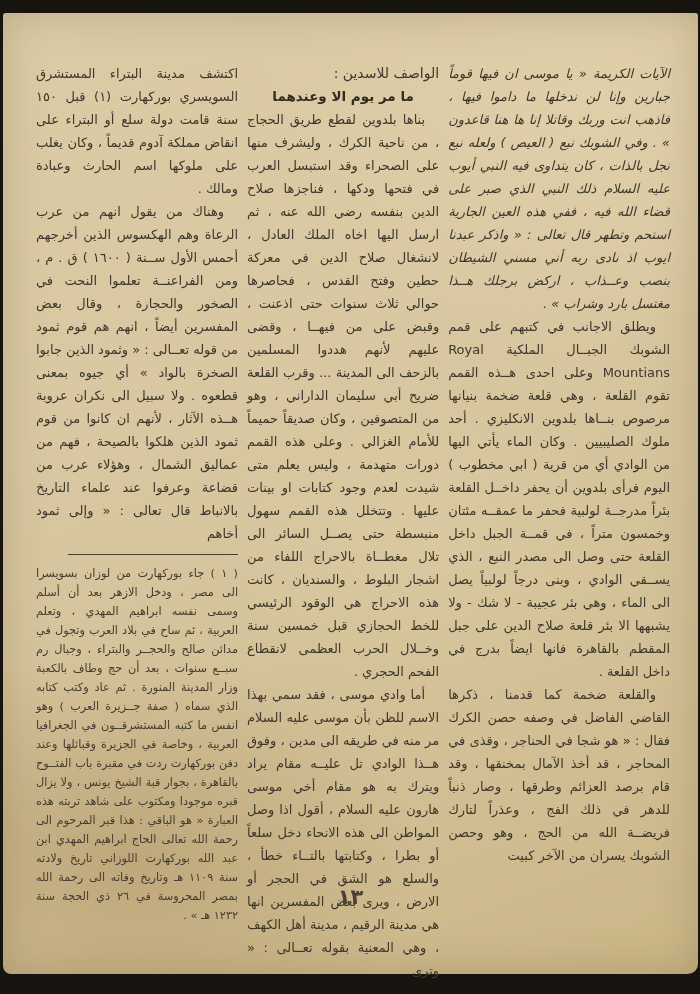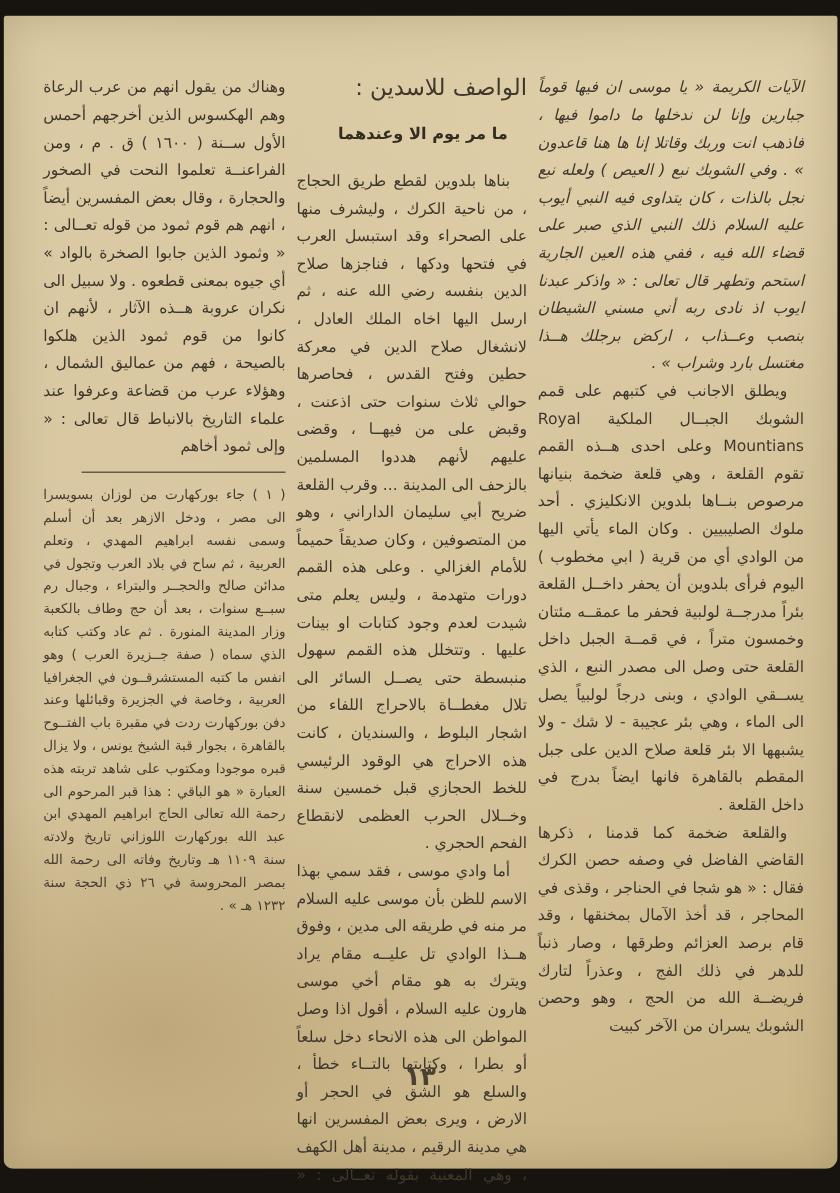--- a/index.html
+++ b/index.html
@@ -31,25 +31,25 @@
   .col-left{width:204px;}
   .body-text p{
     margin:0;
     font-size:13px;line-height:23px;
     text-align:justify;
     text-indent:14px;
   }
   .col-right .body-text p:first-child{text-indent:0;font-style:italic;}
   .col-left .body-text p:first-child{text-indent:0;}
   .mid-heading{
-    font-size:19px;line-height:23px;text-align:right;margin:0;
+    font-size:14px;line-height:23px;text-align:right;margin:0;
   }
   .poem-line{
     font-size:13.5px;line-height:23px;font-weight:bold;
-    color:#332c21;text-align:right;margin:16px;
+    color:#332c21;text-align:center;margin:0;
   }
   .poem-line.second{padding-right:18px;}
   .footnote-rule{
     width:170px;height:1px;background:#49412f;
     margin:9px 0 9px auto;margin-right:0;
     border:none;
   }
   .footnote p{
     margin:0;
     font-size:11.3px;line-height:19px;
@@ -81,20 +81,21 @@
       <p class="mid-heading">الواصف للاسدين :</p>
       <p class="poem-line">ما مر يوم الا وعندهما</p>
       <div class="body-text">
           <p>بناها بلدوين لقطع طريق الحجاج ، من ناحية الكرك ، وليشرف منها على الصحراء وقد استبسل العرب في فتحها ودكها ، فناجزها صلاح الدين بنفسه رضي الله عنه ، ثم ارسل اليها اخاه الملك العادل ، لانشغال صلاح الدين في معركة حطين وفتح القدس ، فحاصرها حوالي ثلاث سنوات حتى اذعنت ، وقبض على من فيهــا ، وقضى عليهم لأنهم هددوا المسلمين بالزحف الى المدينة ... وقرب القلعة ضريح أبي سليمان الداراني ، وهو من المتصوفين ، وكان صديقاً حميماً للأمام الغزالي . وعلى هذه القمم دورات متهدمة ، وليس يعلم متى شيدت لعدم وجود كتابات او بينات عليها . وتتخلل هذه القمم سهول منبسطة حتى يصــل السائر الى تلال مغطــاة بالاحراج اللفاء من اشجار البلوط ، والسنديان ، كانت هذه الاحراج هي الوقود الرئيسي للخط الحجازي قبل خمسين سنة وخــلال الحرب العظمى لانقطاع الفحم الحجري .</p>
           <p>أما وادي موسى ، فقد سمي بهذا الاسم للظن بأن موسى عليه السلام مر منه في طريقه الى مدين ، وفوق هــذا الوادي تل عليــه مقام يراد ويترك به هو مقام أخي موسى هارون عليه السلام ، أقول اذا وصل المواطن الى هذه الانحاء دخل سلعاً أو بطرا ، وكتابتها بالتــاء خطأ ، والسلع هو الشق في الحجر أو الارض ، ويرى بعض المفسرين انها هي مدينة الرقيم ، مدينة أهل الكهف ، وهي المعنية بقوله تعــالى : « وترى</p>
         </div>
     </div>
 
     <div class="col col-left">
       <div class="body-text">
+          <p>اكتشف مدينة البتراء المستشرق السويسري بوركهارت (١) قبل ١٥٠ سنة قامت دولة سلع أو البتراء على انقاض مملكة آدوم قديماً ، وكان يغلب على ملوكها اسم الحارث وعبادة ومالك .</p>
           <p>وهناك من يقول انهم من عرب الرعاة وهم الهكسوس الذين أخرجهم أحمس الأول ســنة ( ١٦٠٠ ) ق . م ، ومن الفراعنــة تعلموا النحت في الصخور والحجارة ، وقال بعض المفسرين أيضاً ، انهم هم قوم ثمود من قوله تعــالى : « وثمود الذين جابوا الصخرة بالواد » أي جيوه بمعنى قطعوه . ولا سبيل الى نكران عروبة هــذه الآثار ، لأنهم ان كانوا من قوم ثمود الذين هلكوا بالصيحة ، فهم من عماليق الشمال ، وهؤلاء عرب من قضاعة وعرفوا عند علماء التاريخ بالانباط قال تعالى : « وإلى ثمود أخاهم</p>
         </div>
       <div class="footnote-rule"></div>
       <div class="footnote">
           <p>( ١ ) جاء بوركهارت من لوزان بسويسرا الى مصر ، ودخل الازهر بعد أن أسلم وسمى نفسه ابراهيم المهدي ، وتعلم العربية ، ثم ساح في بلاد العرب وتجول في مدائن صالح والحجــر والبتراء ، وجبال رم سبــع سنوات ، بعد أن حج وطاف بالكعبة وزار المدينة المنورة . ثم عاد وكتب كتابه الذي سماه ( صفة جــزيرة العرب ) وهو انفس ما كتبه المستشرقــون في الجغرافيا العربية ، وخاصة في الجزيرة وقبائلها وعند دفن بوركهارت ردت في مقبرة باب الفتــوح بالقاهرة ، بجوار قبة الشيخ يونس ، ولا يزال قبره موجودا ومكتوب على شاهد تربته هذه العبارة « هو الباقي : هذا قبر المرحوم الى رحمة الله تعالى الحاج ابراهيم المهدي ابن عبد الله بوركهارت اللوزاني تاريخ ولادته سنة ١١٠٩ هـ وتاريخ وفاته الى رحمة الله بمصر المحروسة في ٢٦ ذي الحجة سنة ١٢٣٢ هـ » .</p>
         </div>
     </div>
 
   </div>
 

